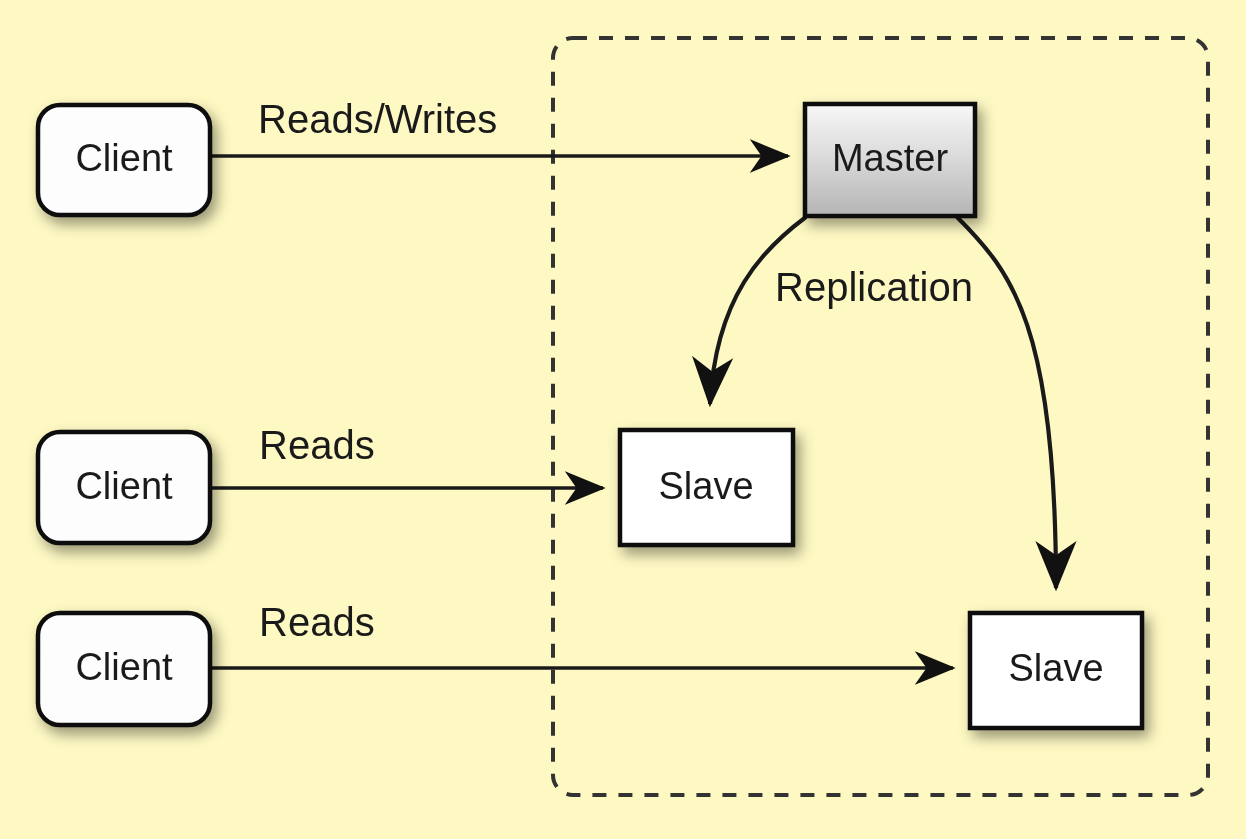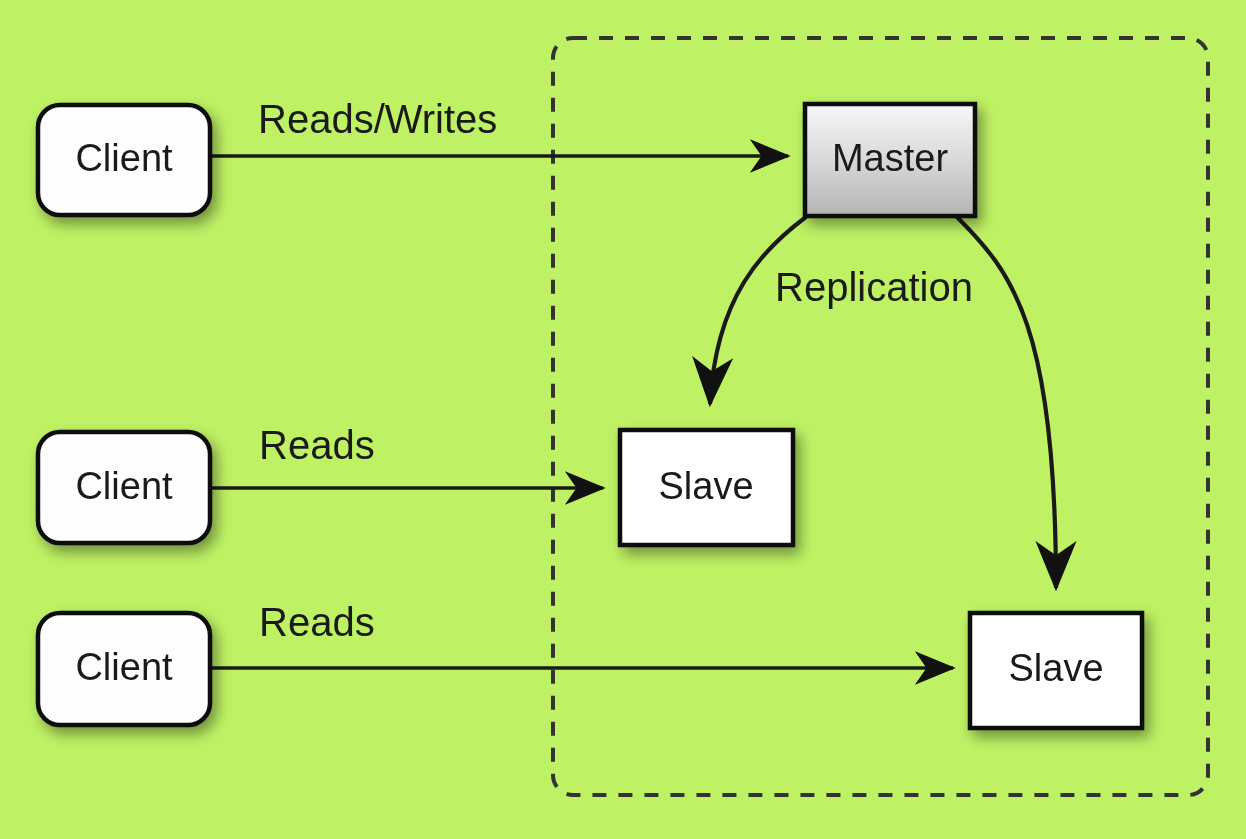--- a/index.html
+++ b/index.html
@@ -4,21 +4,21 @@
 <style>
   html, body {
     margin: 0;
     padding: 0;
     background: #ffffff;
   }
   #canvas {
     position: relative;
     width: 1246px;
     height: 839px;
-    background: #bef264;
+    background: #fef9c3;
     overflow: hidden;
     font-family: "Liberation Sans", sans-serif;
   }
   #diagram-svg {
     position: absolute;
     left: 0;
     top: 0;
     width: 1246px;
     height: 839px;
   }

